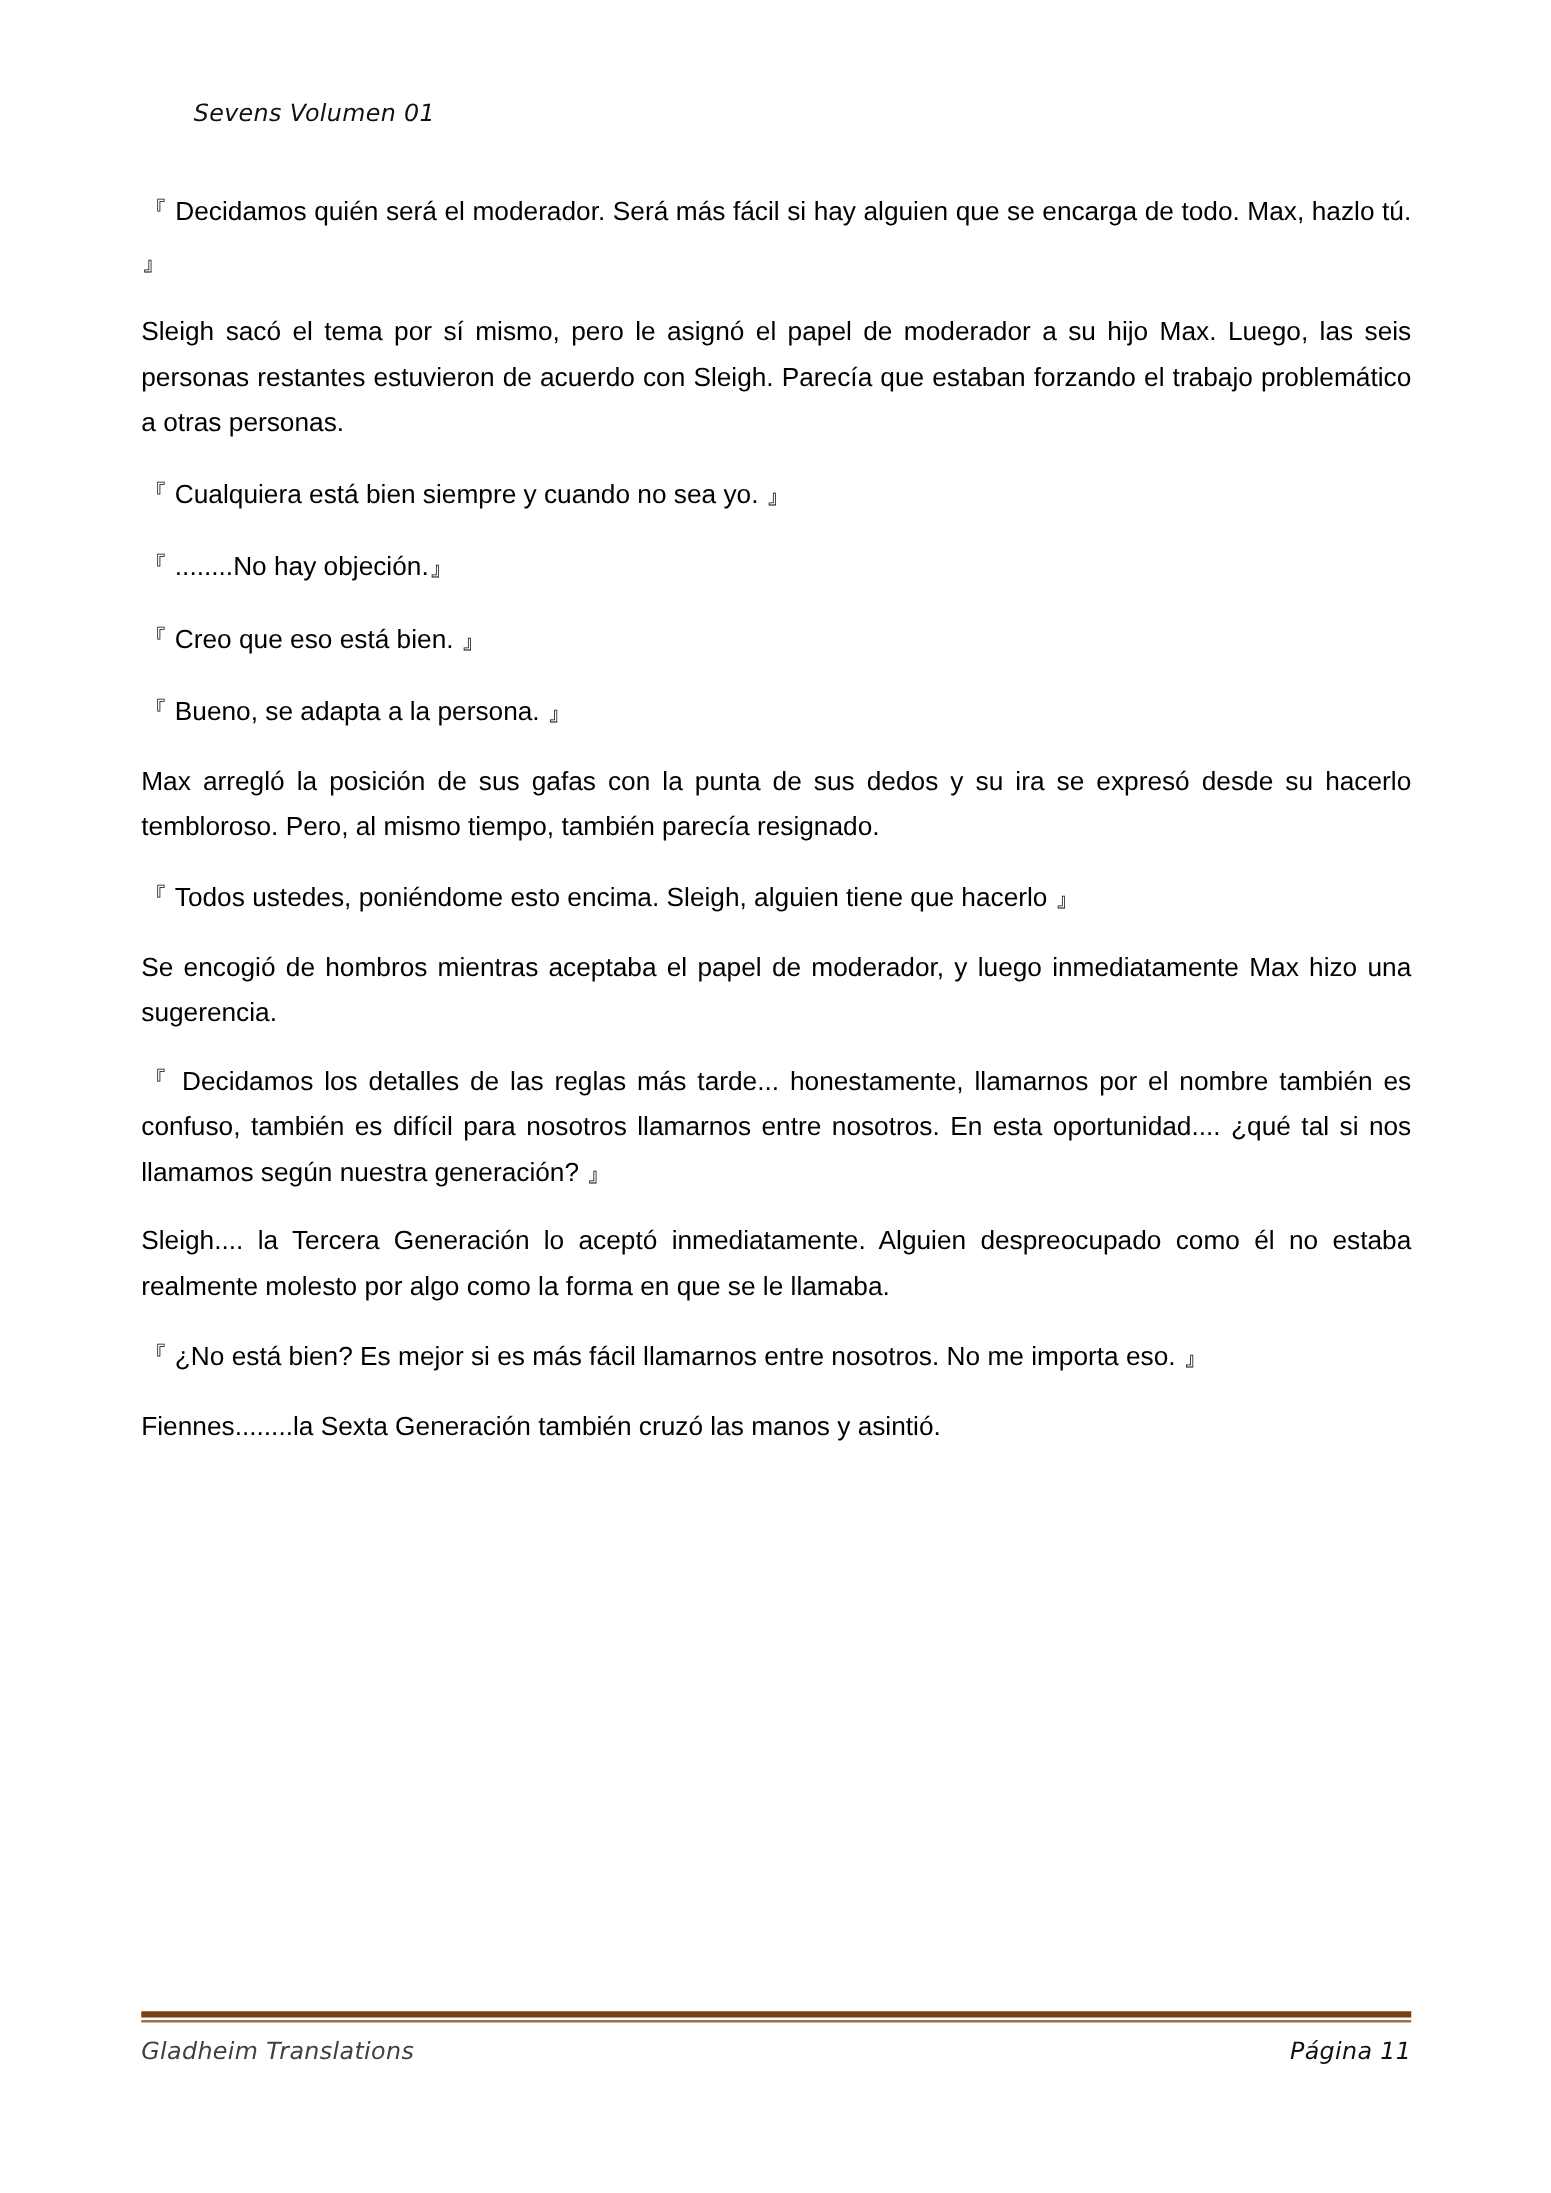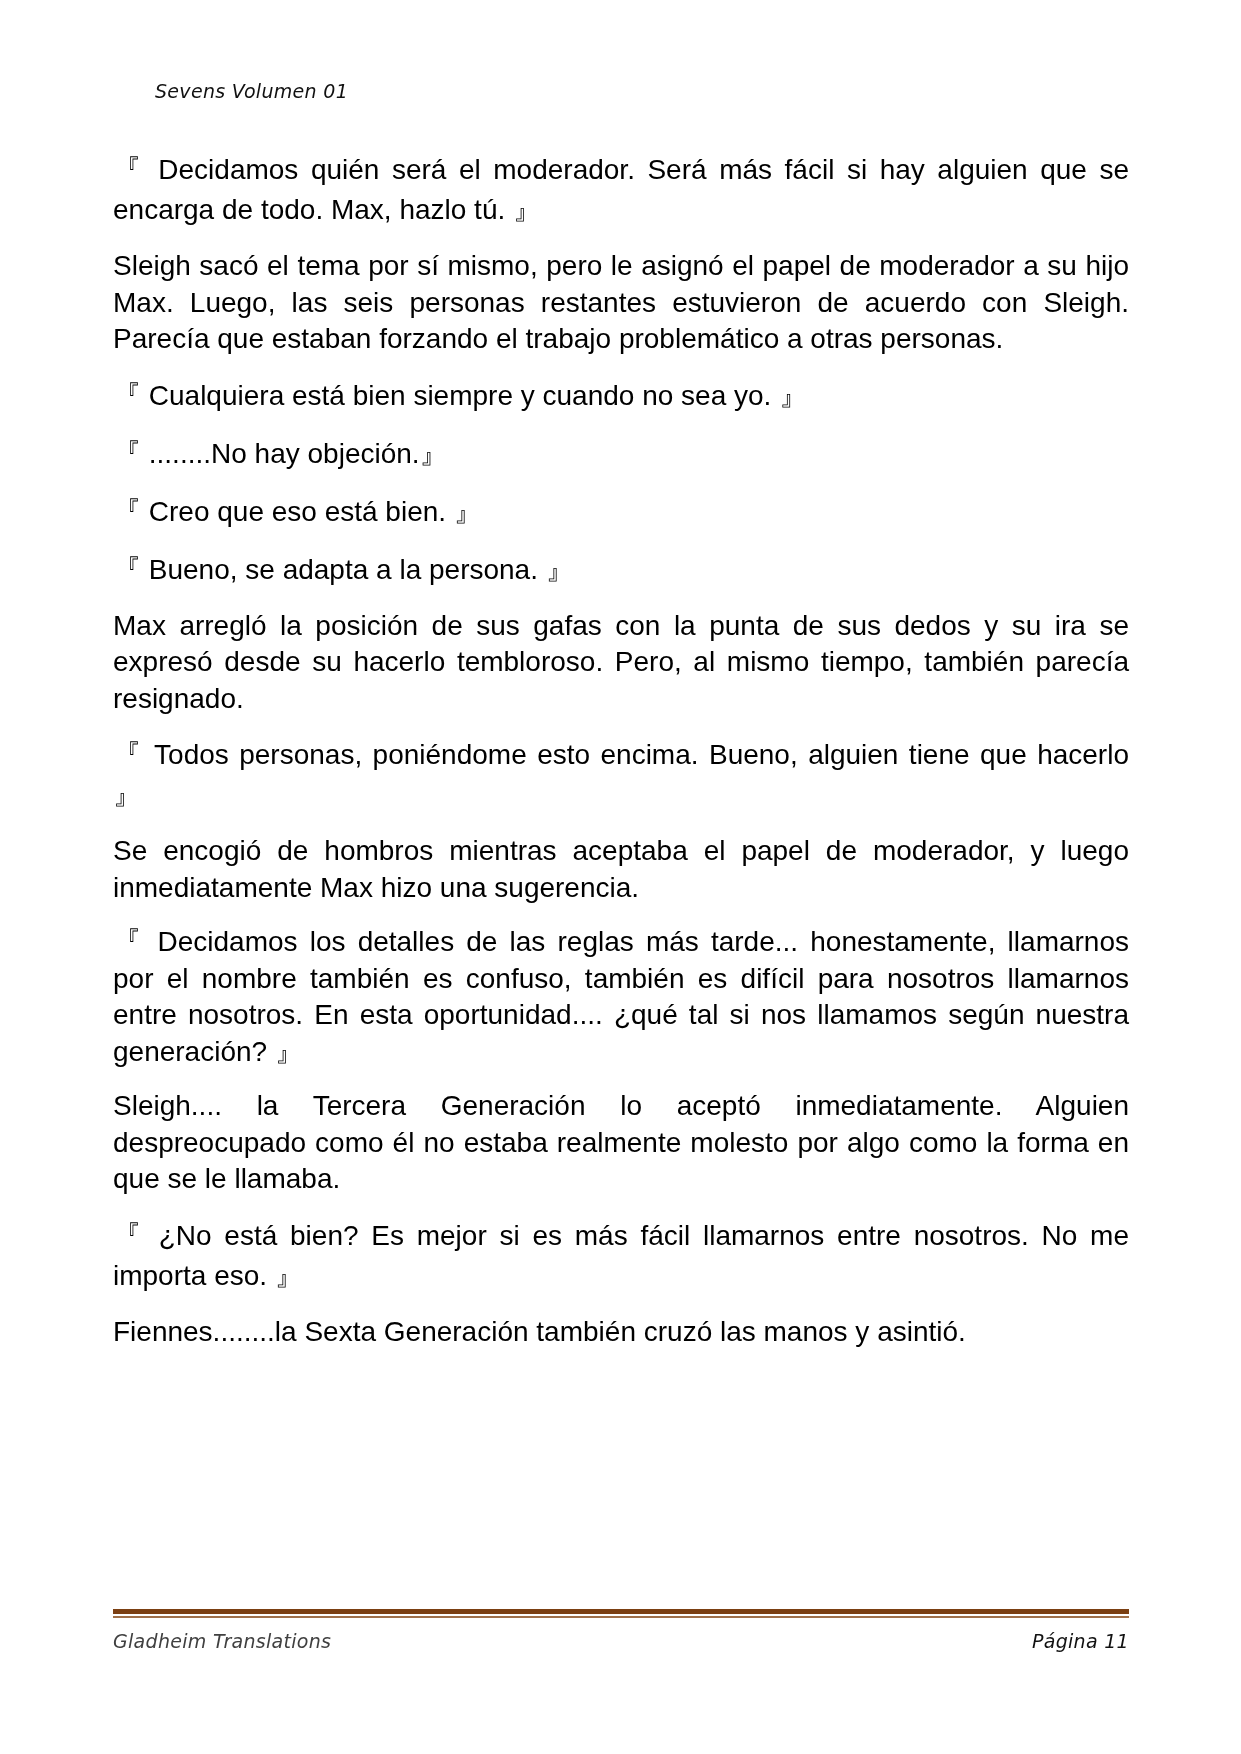--- a/index.html
+++ b/index.html
@@ -24,21 +24,21 @@
       letter-spacing: 0.3px;
       color: #111;
       margin-left: 42px;
     }
     .body-text {
       position: absolute;
       left: 113px;
       top: 150px;
       width: 1016px;
       font-family: "Liberation Sans", sans-serif;
-      font-size: 28px;
+      font-size: 21px;
       line-height: 36.5px;
       text-align: justify;
     }
     .body-text p {
       margin: 0 0 18px 0;
     }
     .body-text p.dialogue {
       line-height: 40px;
     }
     .footer-rule {
@@ -90,21 +90,21 @@
 <div class="page-header">Sevens Volumen 01</div>
 
 <div class="body-text">
   <p class="dialogue">『 Decidamos quién será el moderador. Será más fácil si hay alguien que se encarga de todo. Max, hazlo tú. 』</p>
   <p class="narration">Sleigh sacó el tema por sí mismo, pero le asignó el papel de moderador a su hijo Max. Luego, las seis personas restantes estuvieron de acuerdo con Sleigh. Parecía que estaban forzando el trabajo problemático a otras personas.</p>
   <p class="dialogue">『 Cualquiera está bien siempre y cuando no sea yo. 』</p>
   <p class="dialogue">『 ........No hay objeción.』</p>
   <p class="dialogue">『 Creo que eso está bien. 』</p>
   <p class="dialogue">『 Bueno, se adapta a la persona. 』</p>
   <p class="narration">Max arregló la posición de sus gafas con la punta de sus dedos y su ira se expresó desde su hacerlo tembloroso. Pero, al mismo tiempo, también parecía resignado.</p>
-  <p class="dialogue">『 Todos personas, poniéndome esto encima. Bueno, alguien tiene que hacerlo 』</p>
+  <p class="dialogue">『 Todos ustedes, poniéndome esto encima. Sleigh, alguien tiene que hacerlo 』</p>
   <p class="narration">Se encogió de hombros mientras aceptaba el papel de moderador, y luego inmediatamente Max hizo una sugerencia.</p>
   <p class="narration">『 Decidamos los detalles de las reglas más tarde... honestamente, llamarnos por el nombre también es confuso, también es difícil para nosotros llamarnos entre nosotros. En esta oportunidad.... ¿qué tal si nos llamamos según nuestra generación? 』</p>
   <p class="narration">Sleigh.... la Tercera Generación lo aceptó inmediatamente. Alguien despreocupado como él no estaba realmente molesto por algo como la forma en que se le llamaba.</p>
   <p class="dialogue">『 ¿No está bien? Es mejor si es más fácil llamarnos entre nosotros. No me importa eso. 』</p>
   <p class="narration">Fiennes........la Sexta Generación también cruzó las manos y asintió.</p>
 </div>
 
 <div class="footer-rule">
   <div class="thick"></div>
   <div class="thin"></div>

